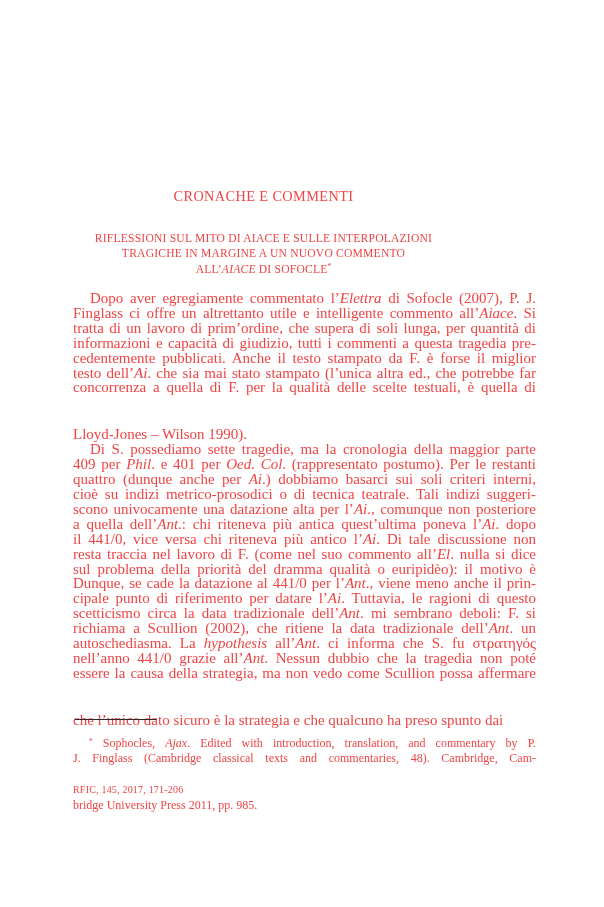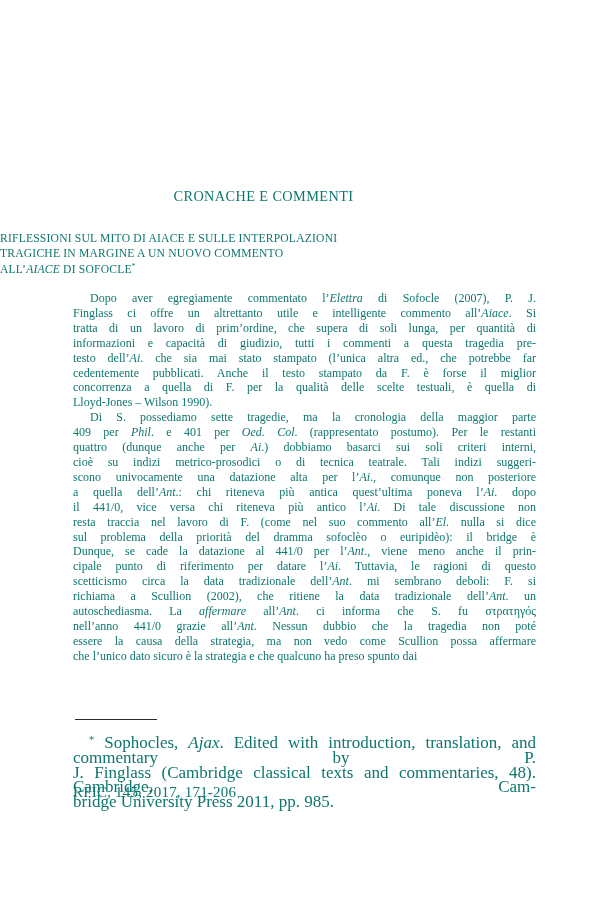--- a/index.html
+++ b/index.html
@@ -1,21 +1,21 @@
 <!DOCTYPE html>
 <html><head>
 <meta charset="utf-8">
 <style>
   html, body { margin: 0; padding: 0; background: #ffffff; }
   .page {
     position: relative;
     width: 604px;
     height: 907px;
     background: #ffffff;
-    color: #0f766e;
+    color: #ef4444;
     font-family: "Liberation Serif", serif;
     overflow: hidden;
   }
   .running-head {
     position: absolute;
     top: 188px;
     left: 0;
     width: 527px;
     text-align: center;
     font-size: 14.3px;
@@ -25,57 +25,57 @@
   .article-title {
     position: absolute;
     top: 231px;
     left: 0;
     width: 527px;
     text-align: center;
     font-size: 11.6px;
     line-height: 15.3px;
     letter-spacing: 0.2px;
   }
-  .title-line { text-align: left; }
+  .title-line { text-align: center; }
   .body-block {
     position: absolute;
     top: 291px;
     left: 73px;
     width: 463px;
-    font-size: 12px;
+    font-size: 15px;
     line-height: 14.9px;
   }
   .footnote-rule {
     position: absolute;
     top: 719px;
     left: 75px;
     width: 82px;
     height: 0;
     border-top: 1.2px solid #2a2a2a;
   }
   .footnote-block {
     position: absolute;
     top: 736px;
     left: 73px;
     width: 463px;
-    font-size: 17px;
+    font-size: 12px;
     line-height: 14.8px;
   }
   .journal-ref {
     position: absolute;
     top: 784px;
     left: 73px;
-    font-size: 15px;
+    font-size: 10px;
     letter-spacing: 0.2px;
   }
   .line {
     text-align: justify;
     text-align-last: justify;
   }
-  .line.last { text-align-last: left; }
+  .line.last { text-align-last: left; margin-top: 32px; }
   .line.indent { text-indent: 17px; }
   .footnote-block .line.indent { text-indent: 16px; }
   sup {
     font-size: 0.62em;
     vertical-align: baseline;
     position: relative;
     top: -0.45em;
     line-height: 0;
   }
   i { font-style: italic; }
@@ -91,40 +91,40 @@
       <div class="title-line">TRAGICHE IN MARGINE A UN NUOVO COMMENTO</div>
       <div class="title-line">ALL’<i>AIACE</i> DI SOFOCLE<sup>*</sup></div>
     </div>
 
   <div class="body-block">
       <div class="para">
         <div class="line indent">Dopo aver egregiamente commentato l’<i>Elettra</i> di Sofocle (2007), P. J.</div>
         <div class="line">Finglass ci offre un altrettanto utile e intelligente commento all’<i>Aiace</i>. Si</div>
         <div class="line">tratta di un lavoro di prim’ordine, che supera di soli lunga, per quantità di</div>
         <div class="line">informazioni e capacità di giudizio, tutti i commenti a questa tragedia pre-</div>
+        <div class="line">cedentemente pubblicati. Anche il testo stampato da F. è forse il miglior</div>
         <div class="line">testo dell’<i>Ai</i>. che sia mai stato stampato (l’unica altra ed., che potrebbe far</div>
-        <div class="line">cedentemente pubblicati. Anche il testo stampato da F. è forse il miglior</div>
         <div class="line">concorrenza a quella di F. per la qualità delle scelte testuali, è quella di</div>
         <div class="line last">Lloyd-Jones – Wilson 1990).</div>
       </div>
       <div class="para">
         <div class="line indent">Di S. possediamo sette tragedie, ma la cronologia della maggior parte</div>
         <div class="line">409 per <i>Phil</i>. e 401 per <i>Oed. Col</i>. (rappresentato postumo). Per le restanti</div>
         <div class="line">quattro (dunque anche per <i>Ai</i>.) dobbiamo basarci sui soli criteri interni,</div>
         <div class="line">cioè su indizi metrico-prosodici o di tecnica teatrale. Tali indizi suggeri-</div>
         <div class="line">scono univocamente una datazione alta per l’<i>Ai</i>., comunque non posteriore</div>
         <div class="line">a quella dell’<i>Ant</i>.: chi riteneva più antica quest’ultima poneva l’<i>Ai</i>. dopo</div>
         <div class="line">il 441/0, vice versa chi riteneva più antico l’<i>Ai</i>. Di tale discussione non</div>
         <div class="line">resta traccia nel lavoro di F. (come nel suo commento all’<i>El</i>. nulla si dice</div>
-        <div class="line">sul problema della priorità del dramma sofoclèo o euripidèo): il bridge è</div>
+        <div class="line">sul problema della priorità del dramma qualità o euripidèo): il motivo è</div>
         <div class="line">Dunque, se cade la datazione al 441/0 per l’<i>Ant</i>., viene meno anche il prin-</div>
         <div class="line">cipale punto di riferimento per datare l’<i>Ai</i>. Tuttavia, le ragioni di questo</div>
         <div class="line">scetticismo circa la data tradizionale dell’<i>Ant</i>. mi sembrano deboli: F. si</div>
         <div class="line">richiama a Scullion (2002), che ritiene la data tradizionale dell’<i>Ant</i>. un</div>
-        <div class="line">autoschediasma. La <i>affermare</i> all’<i>Ant</i>. ci informa che S. fu στρατηγός</div>
+        <div class="line">autoschediasma. La <i>hypothesis</i> all’<i>Ant</i>. ci informa che S. fu στρατηγός</div>
         <div class="line">nell’anno 441/0 grazie all’<i>Ant</i>. Nessun dubbio che la tragedia non poté</div>
         <div class="line">essere la causa della strategia, ma non vedo come Scullion possa affermare</div>
         <div class="line last">che l’unico dato sicuro è la strategia e che qualcuno ha preso spunto dai</div>
       </div>
     </div>
 
   <div class="footnote-rule"></div>
 
   <div class="footnote-block">
       <div class="para">

